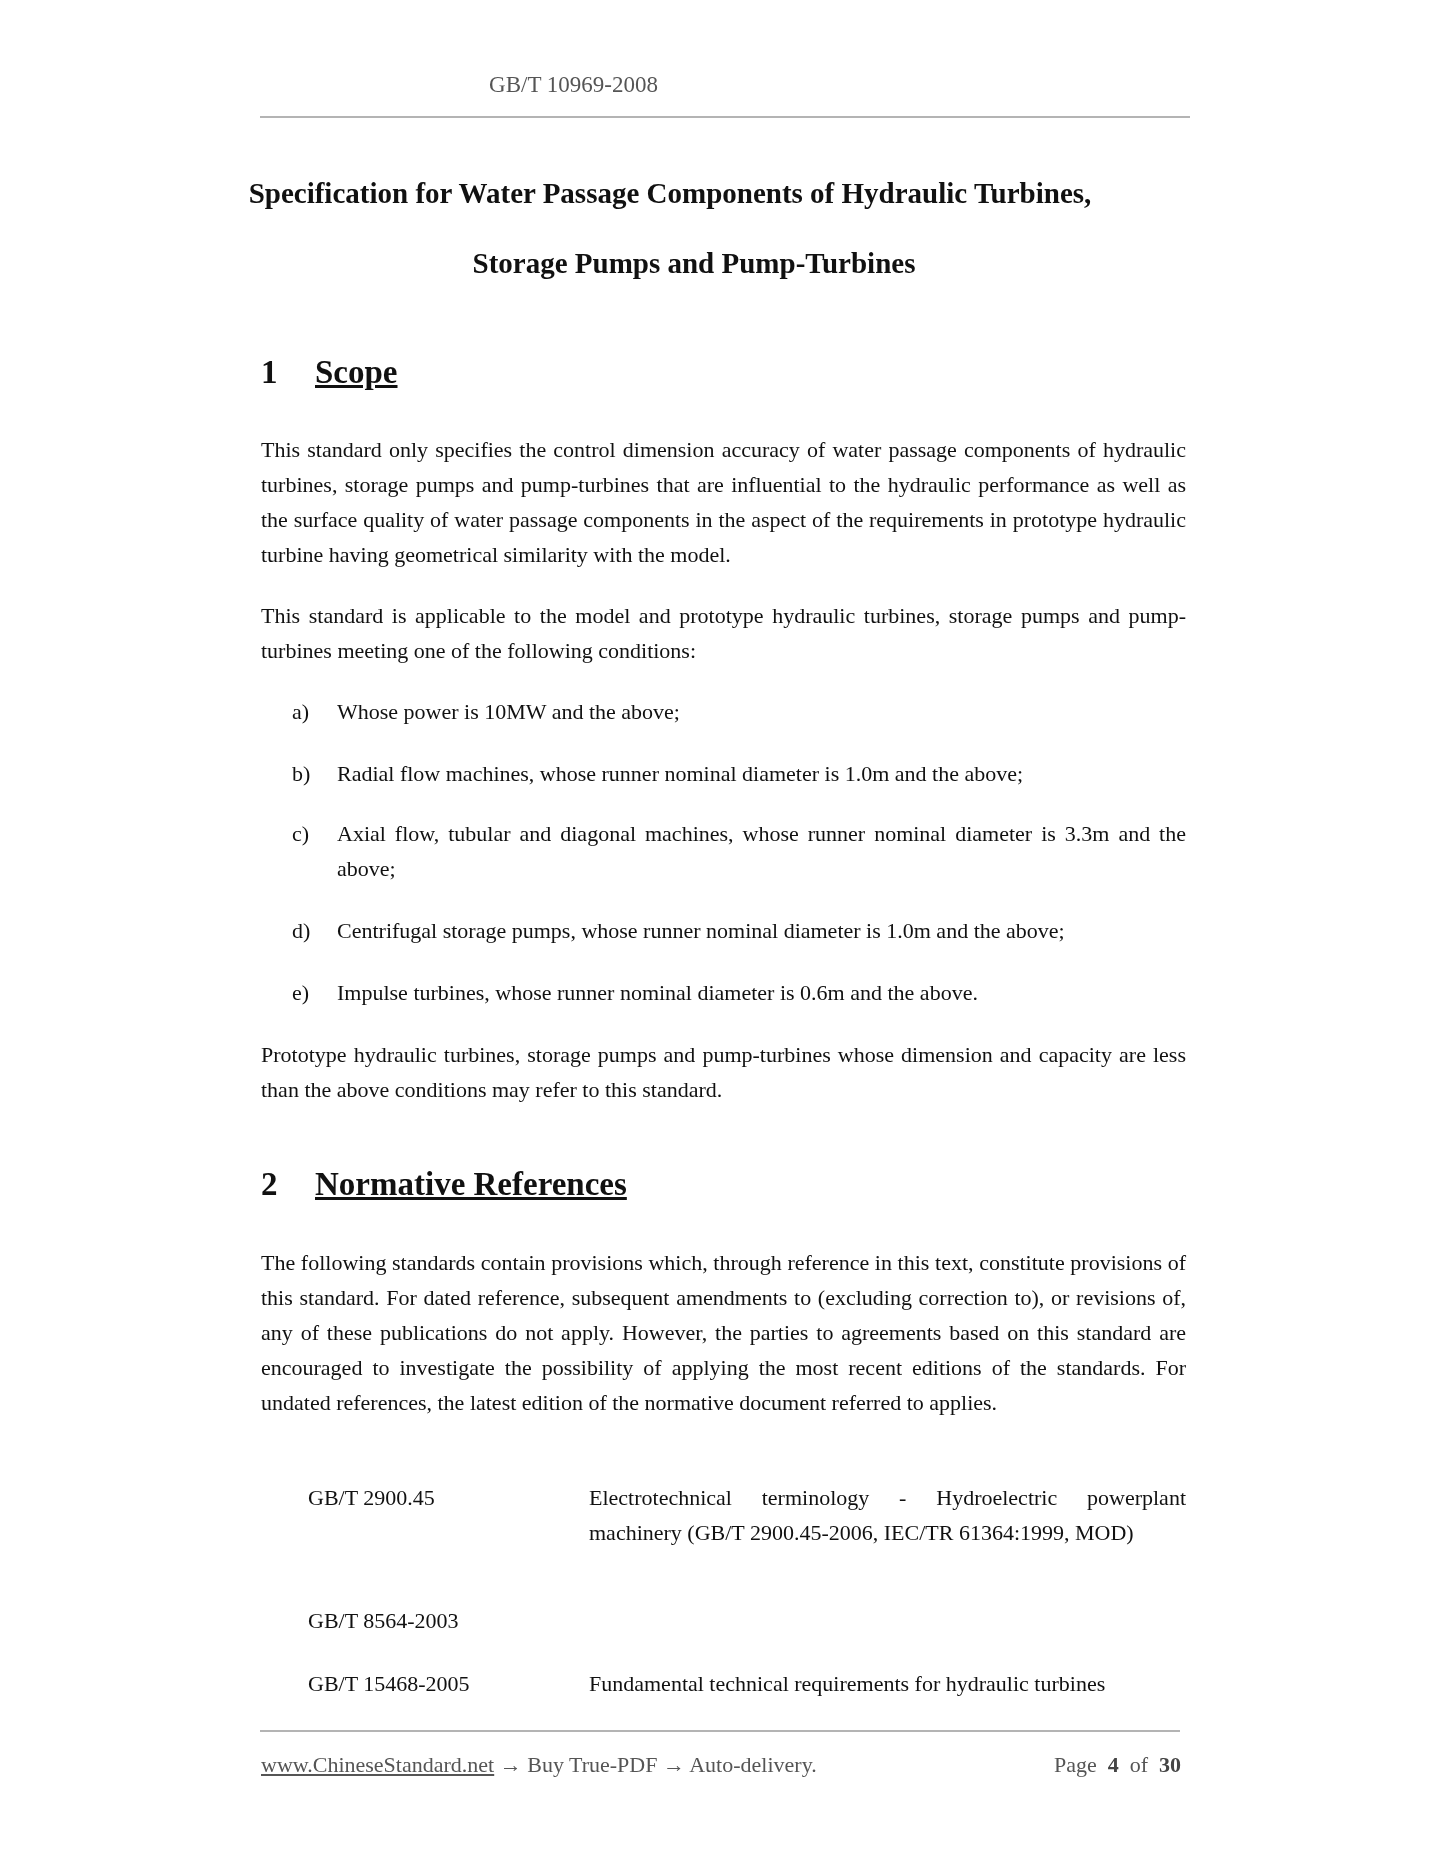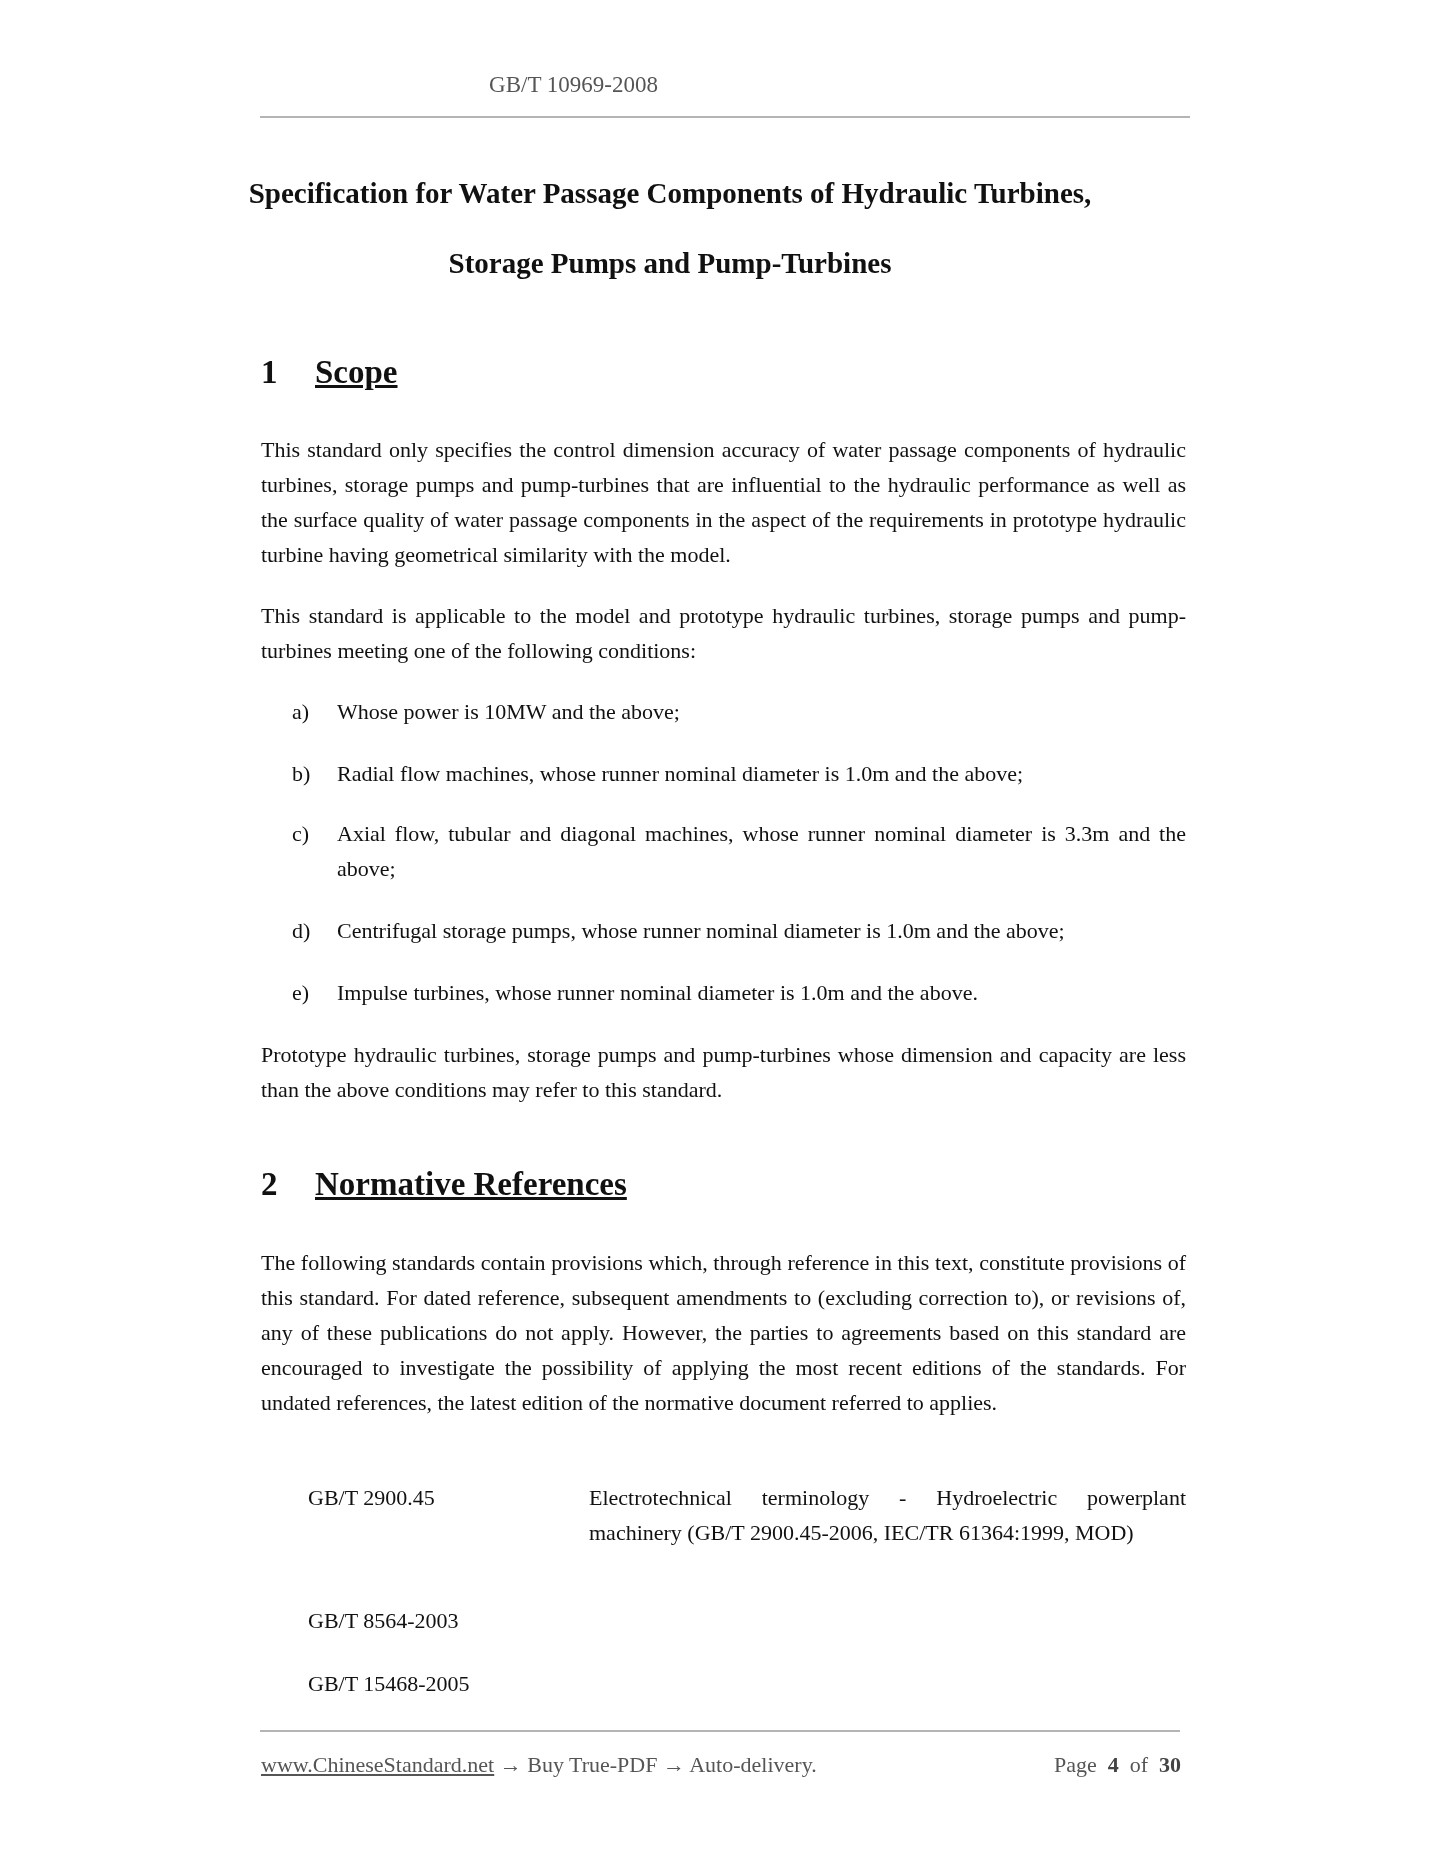--- a/index.html
+++ b/index.html
@@ -41,21 +41,21 @@
   .footer .page { position: absolute; right: 0; top: 0; }
   .footer .page b { color: #444; }
 </style>
 </head>
 <body>
 
 <div class="abs running-head">GB/T 10969-2008</div>
 <div class="abs rule rule-top"></div>
 
 <div class="abs doc-title" style="top:175px;">Specification for Water Passage Components of Hydraulic Turbines,</div>
-<div class="abs doc-title" style="top:245px;">Storage Pumps and Pump-Turbines</div>
+<div class="abs doc-title" style="top:245px;padding-left:24px;">Storage Pumps and Pump-Turbines</div>
 
 <div class="abs section-heading" style="top:352px;">
   <span class="num">1</span><span>Scope</span>
 </div>
 
 <div class="abs para" style="top:432px;">This standard only specifies the control dimension accuracy of water passage components of hydraulic turbines, storage pumps and pump-turbines that are influential to the hydraulic performance as well as the surface quality of water passage components in the aspect of the requirements in prototype hydraulic turbine having geometrical similarity with the model.</div>
 <div class="abs para" style="top:598px;">This standard is applicable to the model and prototype hydraulic turbines, storage pumps and pump-turbines meeting one of the following conditions:</div>
 
 <div class="abs list-item" style="top:694px;">
   <span class="lbl">a)</span>
@@ -68,40 +68,41 @@
 <div class="abs list-item" style="top:816px;">
   <span class="lbl">c)</span>
   <span class="txt">Axial flow, tubular and diagonal machines, whose runner nominal diameter is 3.3m and the above;</span>
 </div>
 <div class="abs list-item" style="top:913px;">
   <span class="lbl">d)</span>
   <span class="txt">Centrifugal storage pumps, whose runner nominal diameter is 1.0m and the above;</span>
 </div>
 <div class="abs list-item" style="top:975px;">
   <span class="lbl">e)</span>
-  <span class="txt">Impulse turbines, whose runner nominal diameter is 1.0m and the above.</span>
+  <span class="txt">Impulse turbines, whose runner nominal diameter is 0.6m and the above.</span>
 </div>
 
 <div class="abs para" style="top:1037px;">Prototype hydraulic turbines, storage pumps and pump-turbines whose dimension and capacity are less than the above conditions may refer to this standard.</div>
 
 <div class="abs section-heading" style="top:1164px;">
   <span class="num">2</span><span>Normative References</span>
 </div>
 
 <div class="abs para" style="top:1245px;">The following standards contain provisions which, through reference in this text, constitute provisions of this standard. For dated reference, subsequent amendments to (excluding correction to), or revisions of, any of these publications do not apply. However, the parties to agreements based on this standard are encouraged to investigate the possibility of applying the most recent editions of the standards. For undated references, the latest edition of the normative document referred to applies.</div>
 
 <div class="abs ref-row" style="top:1480px;">
   <span class="code">GB/T 2900.45</span>
   <span class="desc">Electrotechnical terminology - Hydroelectric powerplant machinery (GB/T 2900.45-2006, IEC/TR 61364:1999, MOD)</span>
 </div>
 <div class="abs ref-row" style="top:1603px;">
   <span class="code">GB/T 8564-2003</span>
 </div>
 <div class="abs ref-row" style="top:1666px;">
   <span class="code">GB/T 15468-2005</span>
+  <span class="desc">Fundamental technical requirements for hydraulic turbines</span>
 </div>
 
 <div class="abs rule rule-bottom"></div>
 
 <div class="abs footer">
   <a class="link">www.ChineseStandard.net</a>
   <span>→</span>
   <span>Buy True-PDF</span>
   <span>→</span>
   <span>Auto-delivery.</span>

